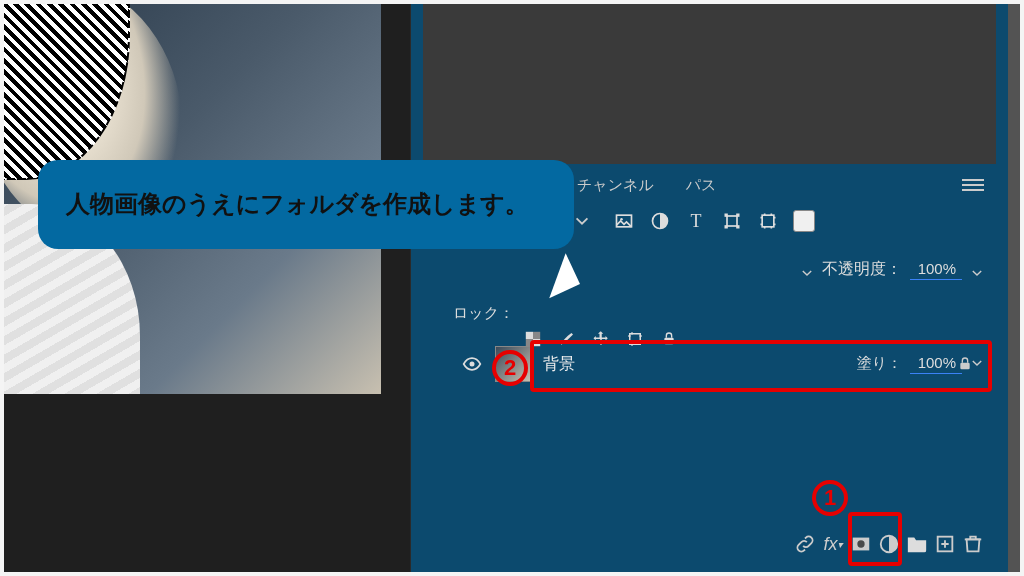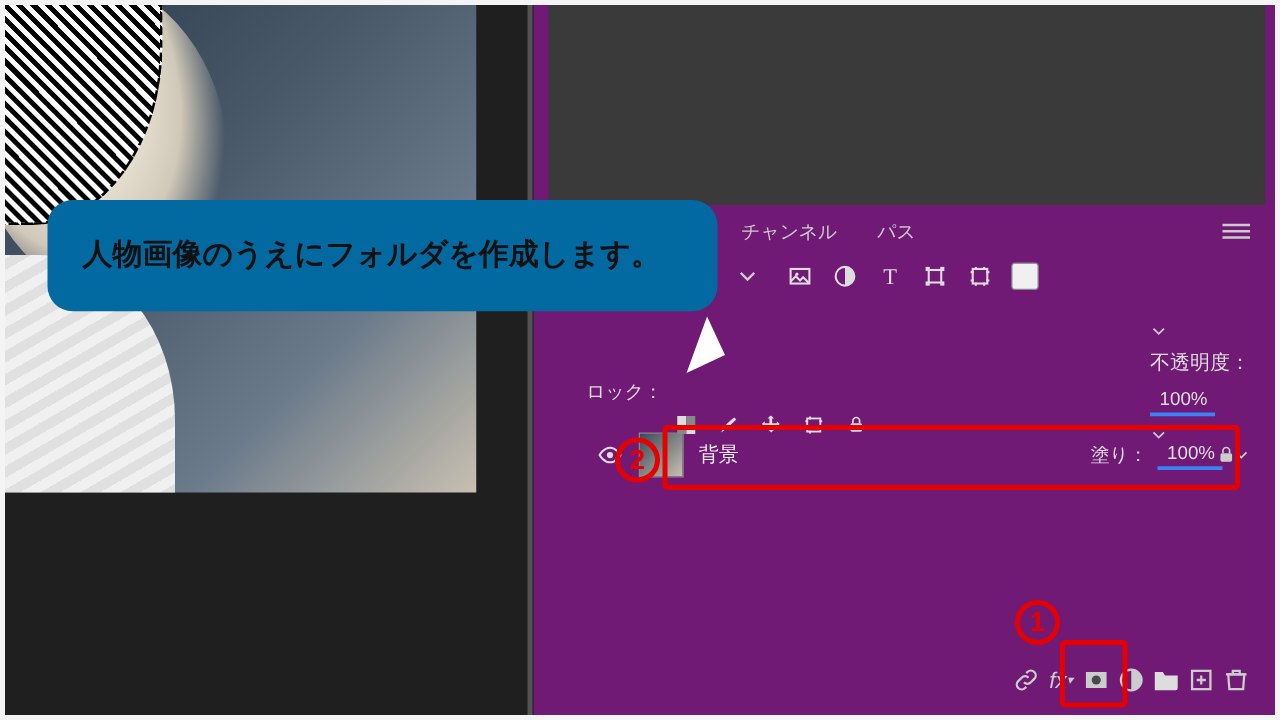--- a/index.html
+++ b/index.html
@@ -3,34 +3,34 @@
   <meta charset="utf-8">
   <style>
     * { margin:0; padding:0; box-sizing:border-box; font-family:"Hiragino Kaku Gothic ProN","Meiryo",sans-serif; }
     body { width:1024px; height:576px; background:#535353; overflow:hidden; position:relative; }
     .canvas-area { position:absolute; left:0; top:0; width:422px; height:576px; background:#1f1f1f; }
     .canvas-img { position:absolute; left:0; top:0; width:381px; height:394px; background:linear-gradient(135deg,#2a3a4a 0%,#4a5a6a 40%,#6a7a8a 70%,#c8c0b0 100%); overflow:hidden; }
     .hair { position:absolute; left:-20px; top:-20px; width:200px; height:260px; background:radial-gradient(ellipse at 40% 30%,#f5f0e8 0%,#e8e0d0 35%,#d0c8b8 55%,transparent 75%); border-radius:50%; transform:rotate(-15deg); }
     .sweater { position:absolute; left:-40px; bottom:-30px; width:180px; height:220px; background:repeating-linear-gradient(-30deg,#f0f0f0 0 8px,#e0e0e0 8px 16px); border-radius:0 60% 0 0; }
     .marquee { position:absolute; border:2px dashed #000; background-image:repeating-linear-gradient(45deg,#fff 0 4px,#000 4px 8px); background-clip:border-box; -webkit-background-clip:border-box; }
     .mq1 { left:0; top:0; width:130px; height:180px; border-radius:0 0 80% 0; border-left:none; border-top:none; }
-    .right-pane { position:absolute; right:0; top:0; width:598px; height:576px; background:#701a75; border-left:1px solid #2a2a2a; }
+    .right-pane { position:absolute; right:16px; top:0; width:598px; height:576px; background:#0c4a6e; border-left:1px solid #2a2a2a; }
     .upper-dark { position:absolute; left:12px; top:0; right:12px; height:164px; background:#3a3a3a; }
     .tabs { position:absolute; left:150px; top:170px; display:flex; gap:0; align-items:center; }
     .tab { padding:6px 16px; color:#ccc; font-size:15px; }
     .menu-icon { position:absolute; right:24px; top:176px; width:22px; height:14px; }
     .menu-icon span { display:block; height:2px; background:#ccc; margin:3px 0; }
     .typerow { position:absolute; left:150px; top:210px; right:24px; display:flex; align-items:center; gap:12px; }
     .dropdown { width:0; flex:0 0 auto; }
     .sel-arrow { width:18px; height:18px; }
     .icon-row { display:flex; gap:14px; align-items:center; margin-left:10px; }
     .ico { width:22px; height:22px; display:flex; align-items:center; justify-content:center; color:#ddd; }
     .color-chip { width:22px; height:22px; border-radius:3px; background:#f0f0f0; border:1px solid #888; }
-    .opacity-row { position:absolute; right:24px; top:258px; display:flex; align-items:flex-start; gap:8px; color:#ddd;flex-direction:column; }
-    .val-box { border-bottom:3px solid #3b82f6; padding:2px 6px; font-size:15px; min-width:52px; text-align:right; }
+    .opacity-row { position:absolute; right:24px; top:258px; display:flex; align-items:flex-end; gap:8px; color:#ddd; }
+    .val-box { border-bottom:1px solid #3b82f6; padding:2px 6px; font-size:15px; min-width:52px; text-align:right; }
     .sel-sm { width:14px; height:14px; }
     .lock-row { position:absolute; left:42px; top:304px; right:24px; display:flex; color:#ddd; font-size:15px; }
     .lock-icons { display:flex; gap:12px; margin-left:8px; align-items:center; }
     .fill-right { margin-left:auto; display:flex; align-items:center; gap:8px;margin-top:48px; }
     .layer-list { position:absolute; left:42px; top:340px; right:24px; }
     .layer-row { height:48px; display:flex; align-items:center; gap:12px; padding:0 8px; color:#eee; position:relative; }
     .layer-row.group { background:#6a6a6a; }
     .eye { width:22px; height:22px; display:flex; align-items:center; justify-content:center; }
     .folder-ico { width:22px; height:18px; }
     .thumb { width:36px; height:36px; background:linear-gradient(135deg,#3a4a5a,#c8c0b0); border:1px solid #888; }

